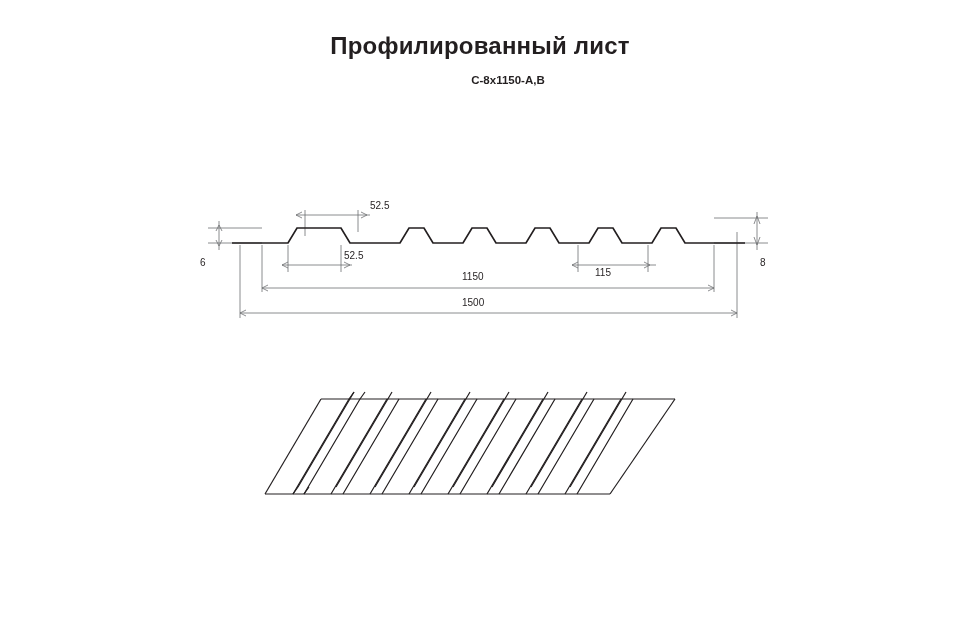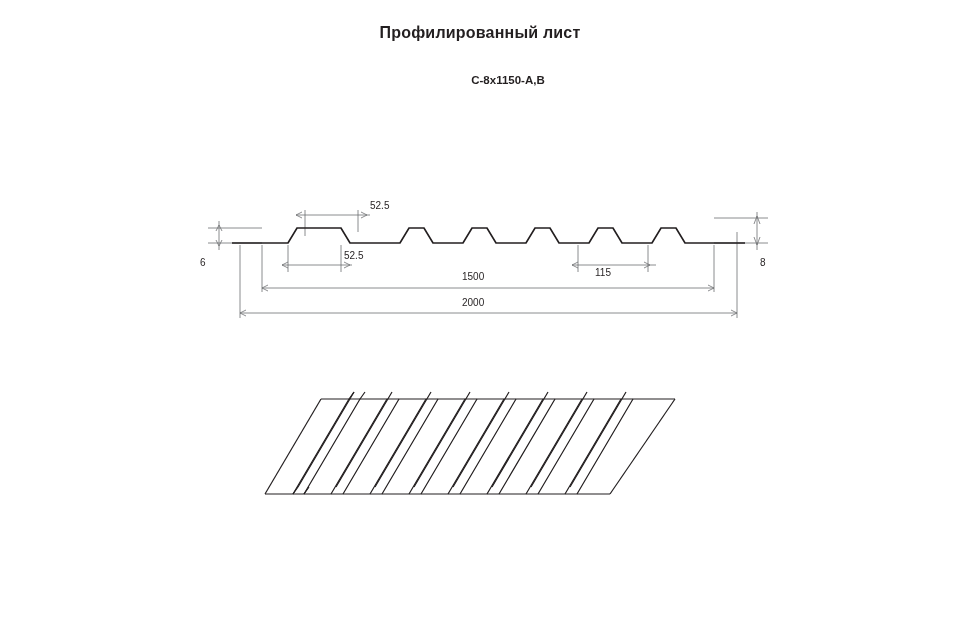--- a/index.html
+++ b/index.html
@@ -23,22 +23,22 @@
     height: 640px;
   }
   .title {
     position: absolute;
     width: 100%;
     text-align: center;
     font-weight: bold;
     color: #231f20;
   }
   .title-main {
-    top: 24px;
-    font-size: 16px;
+    top: 32px;
+    font-size: 24px;
     letter-spacing: 0.2px;
   }
   .title-sub {
     top: 74px;
     font-size: 11.5px;
     padding-left: 28px;
   }
   .dim-label {
     position: absolute;
     font-size: 10px;
@@ -163,15 +163,15 @@
 <div class="dim-label" style="left:370px; top:200px;">52.5</div>
 
 <div class="dim-label" style="left:344px; top:250px;">52.5</div>
 
 <div class="dim-label" style="left:595px; top:267px;">115</div>
 
 <div class="dim-label" style="left:200px; top:257px;">6</div>
 
 <div class="dim-label" style="left:760px; top:257px;">8</div>
 
-<div class="dim-label" style="left:462px; top:271px;">1500</div>
+<div class="dim-label" style="left:462px; top:271px;">1150</div>
 
-<div class="dim-label" style="left:462px; top:297px;">2000</div>
+<div class="dim-label" style="left:462px; top:297px;">1500</div>
 
 </body></html>

